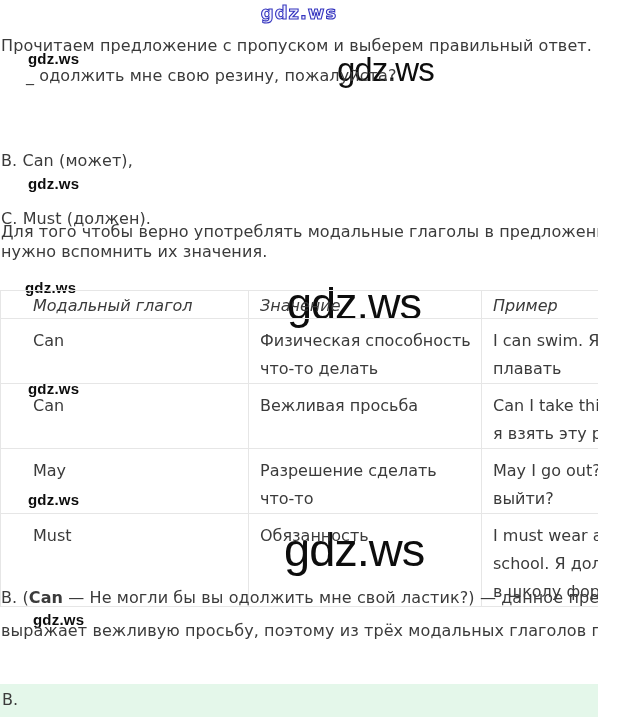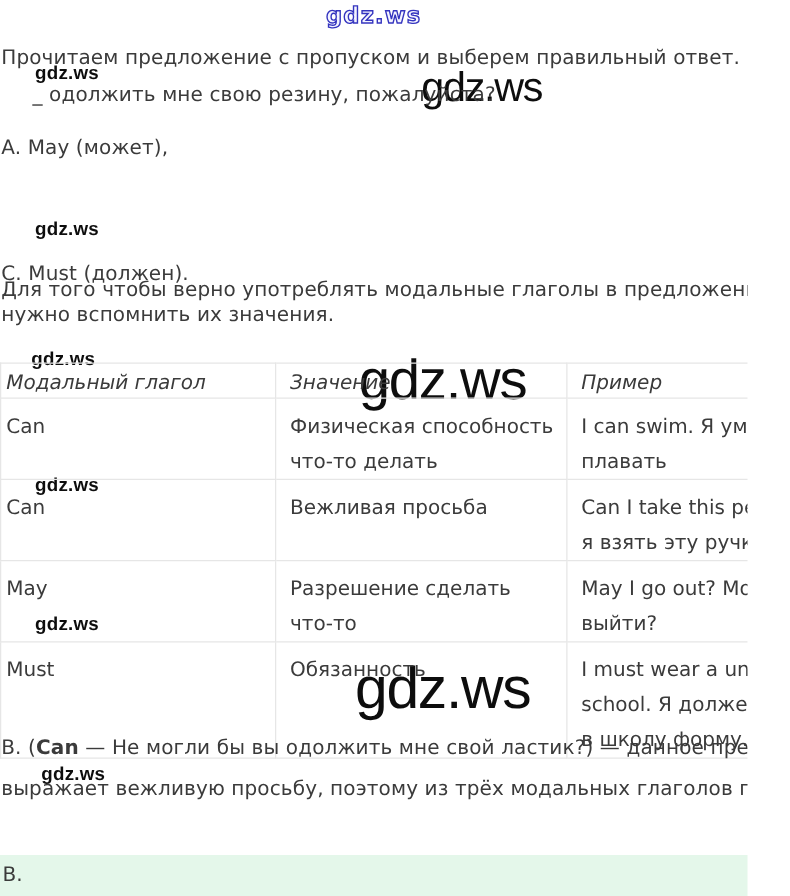--- a/index.html
+++ b/index.html
@@ -37,21 +37,21 @@
     position:absolute; top:290px; left:0; width:629px;
     border-collapse:collapse; table-layout:fixed;
     font-size:16px;
   }
   table.modal td, table.modal th {
     border:1px solid #e6e6e6; vertical-align:top; text-align:left;
     line-height:28px; padding:8px 8px 0 11px; overflow:hidden;
     font-weight:400;
   }
   table.modal th { font-style:italic; height:23px; padding-top:3px; line-height:24px; }
-  table.modal .c1 { width:207px; padding-left:4px; }
+  table.modal .c1 { width:207px; padding-left:32px; }
   table.modal .c2 { width:213px; }
   table.modal .c3 { width:209px; }
   tr.r1 td { height:48px; }
   tr.r2 td { height:49px; }
   tr.r3 td { height:49px; }
   tr.r4 td { height:75px; }
   
   .answer-box {
     position:absolute; top:684px; left:0; width:632px; height:33px;
     background:#e4f7ea;
@@ -73,21 +73,21 @@
   <span class="wm-s" style="left:28px; top:381px;">gdz.ws</span>
   <span class="wm-s" style="left:28px; top:492px;">gdz.ws</span>
   <span class="wm-s" style="left:33px; top:612px;">gdz.ws</span>
 
   <span class="wm-l wm-l1">gdz.ws</span>
   <span class="wm-l wm-l2">gdz.ws</span>
   <span class="wm-l wm-l3">gdz.ws</span>
 
   <div class="line" style="top:36px;">Прочитаем предложение с пропуском и выберем правильный ответ.</div>
   <div class="line" style="top:66px;padding-left:25px;">_ одолжить мне свою резину, пожалуйста?</div>
-  <div class="line" style="top:108px;">A. May (может),</div>
+  <div class="line" style="top:151px;">B. Can (может),</div>
   <div class="line" style="top:193px;margin-top:16px;">C. Must (должен).</div>
 
   <div class="line" style="top:222px;">Для того чтобы верно употреблять модальные глаголы в предложении, нам</div>
   <div class="line" style="top:242px;">нужно вспомнить их значения.</div>
 
   <table class="modal">
     <tbody>
         <tr>
       <th class="c1">Модальный глагол</th>
       <th class="c2">Значение</th>

